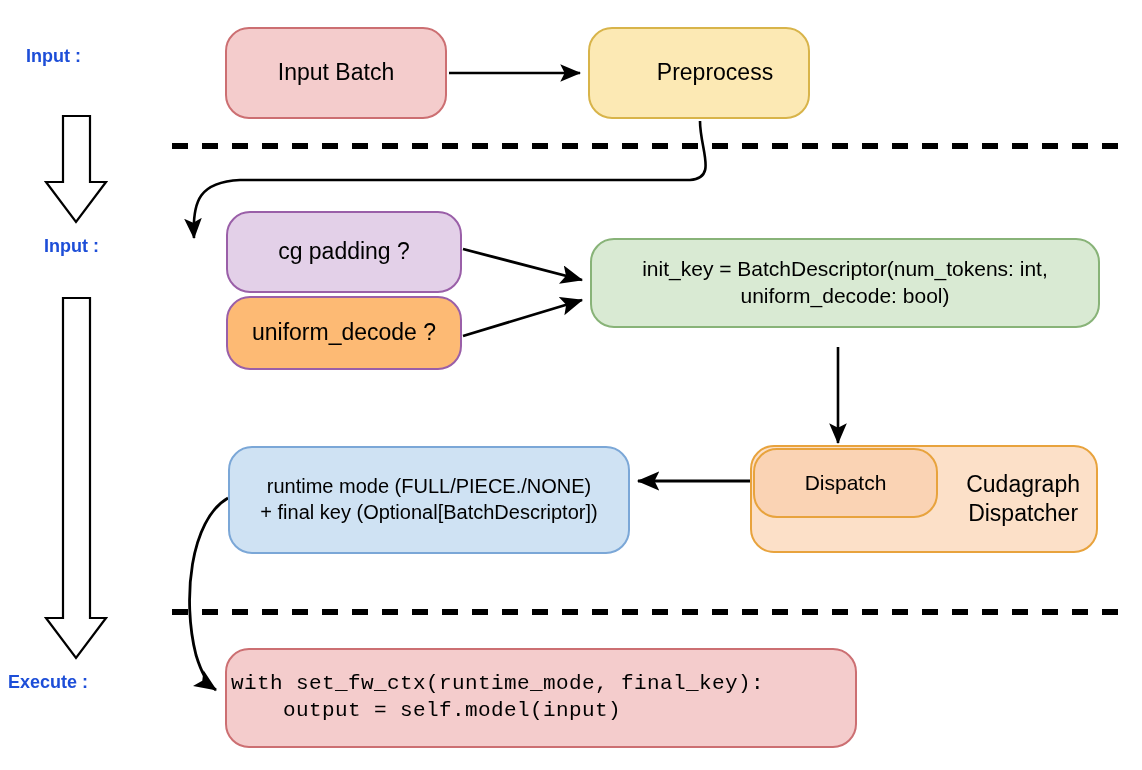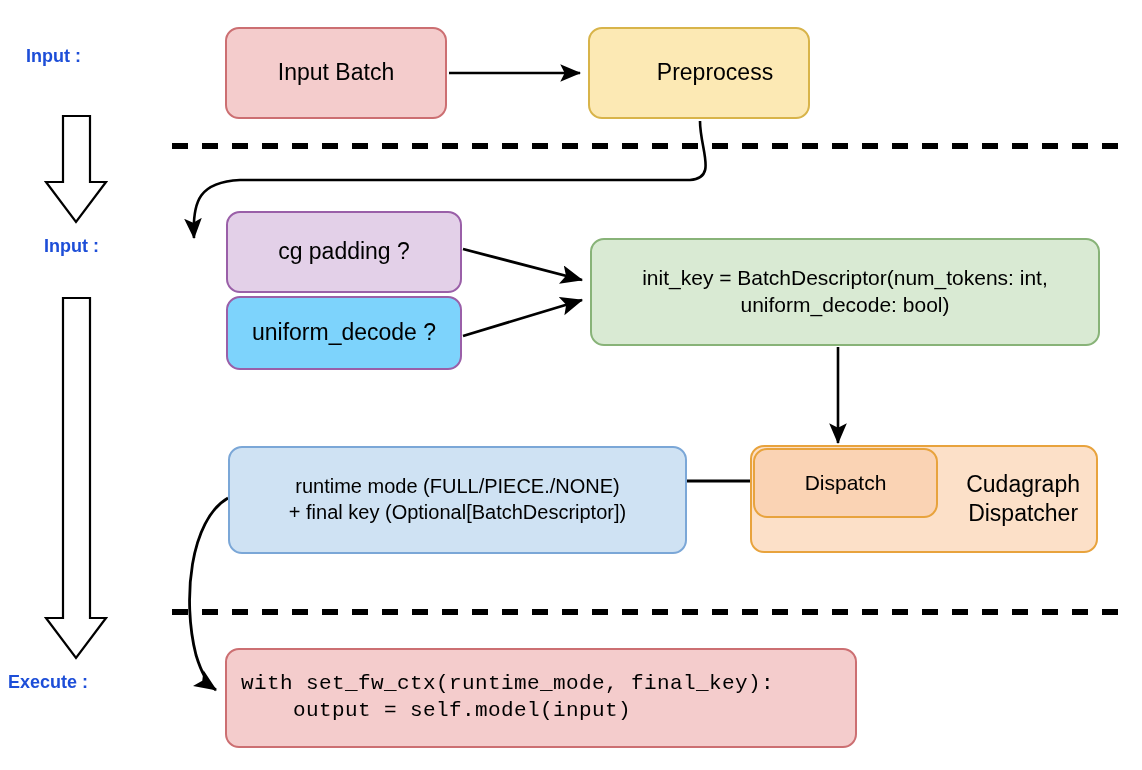--- a/index.html
+++ b/index.html
@@ -26,41 +26,41 @@
     height: 770px;
     pointer-events: none;
   }
   .node {
     position: absolute;
     box-sizing: border-box;
     display: flex;
     align-items: center;
     justify-content: center;
     text-align: center;
-    border-radius: 14px;
+    border-radius: 24px;
     border-width: 2px;
     border-style: solid;
     color: #000000;
     line-height: 1.28;
     white-space: pre-line;
   }
   .stage-label {
     position: absolute;
     font-weight: bold;
     font-size: 18px;
     color: #1d4ed8;
     white-space: nowrap;
   }
   .code-node {
     font-family: "Liberation Mono", "DejaVu Sans Mono", monospace;
     justify-content: flex-start;
     text-align: left;
     white-space: pre;
     font-size: 21px;
-    padding-left: 14px;
+    padding-left: 4px;
     letter-spacing: 0.4px;
   }
   .group-node {
     align-items: center;
     justify-content: flex-end;
     padding-right: 16px;
   }
 </style>
 </head>
 <body>
@@ -102,29 +102,29 @@
   <div class="stage-label" style="left:26px; top:46px;">Input :</div>
   <div class="stage-label" style="left:44px; top:236px;">Input :</div>
   <div class="stage-label" style="left:8px; top:672px;">Execute :</div>
 
   <div class="node" style="left:225px; top:27px; width:222px; height:92px; background:#f4cccc; border-color:#cc6f72; font-size:23px;">Input Batch</div>
 
   <div class="node" style="left:588px; top:27px; width:222px; height:92px; background:#fce9b4; border-color:#d8b44a; font-size:23px;padding-left:32px;">Preprocess</div>
 
   <div class="node" style="left:226px; top:211px; width:236px; height:82px; background:#e3d0e8; border-color:#9a5fa8; font-size:23px;">cg padding ?</div>
 
-  <div class="node" style="left:226px; top:296px; width:236px; height:74px; background:#7dd3fc; border-color:#9a5fa8; font-size:23px;">uniform_decode ?</div>
+  <div class="node" style="left:226px; top:296px; width:236px; height:74px; background:#fdba74; border-color:#9a5fa8; font-size:23px;">uniform_decode ?</div>
 
-  <div class="node" style="left:590px; top:238px; width:510px; height:108px; background:#d9ead3; border-color:#88b378; font-size:21px;">init_key = BatchDescriptor(num_tokens: int,
+  <div class="node" style="left:590px; top:238px; width:510px; height:90px; background:#d9ead3; border-color:#88b378; font-size:21px;">init_key = BatchDescriptor(num_tokens: int,
 uniform_decode: bool)</div>
 
   <div class="node group-node" style="left:750px; top:445px; width:348px; height:108px; background:#fce0c8; border-color:#e8a33d; font-size:23px;">Cudagraph
 Dispatcher</div>
 
   <div class="node" style="left:753px; top:448px; width:185px; height:70px; background:#fad3b4; border-color:#e8a33d; font-size:21px;">Dispatch</div>
 
-  <div class="node" style="left:228px; top:446px; width:459px; height:108px; background:#cfe2f3; border-color:#7ba7d7; font-size:20px;">runtime mode (FULL/PIECE./NONE)
+  <div class="node" style="left:228px; top:446px; width:402px; height:108px; background:#cfe2f3; border-color:#7ba7d7; font-size:20px;">runtime mode (FULL/PIECE./NONE)
 + final key (Optional[BatchDescriptor])</div>
 
   <div class="node code-node" style="left:225px; top:648px; width:632px; height:100px; background:#f4cccc; border-color:#cc6f72;">with set_fw_ctx(runtime_mode, final_key):
     output = self.model(input)</div>
 
 </div>
 
 </body></html>

